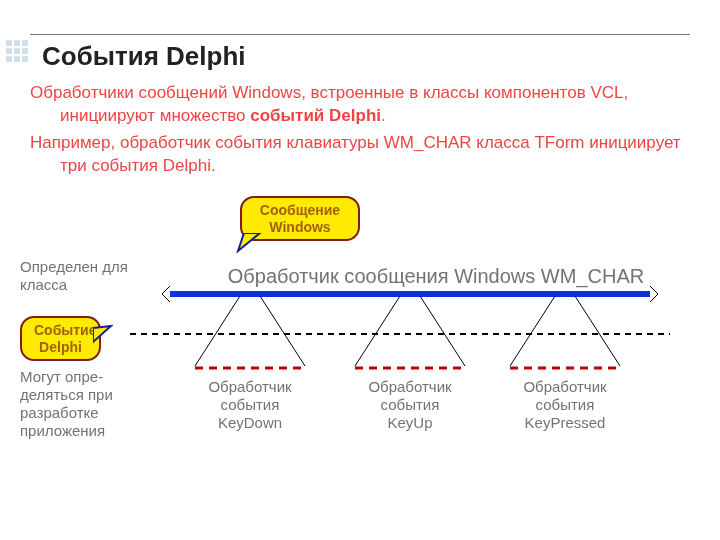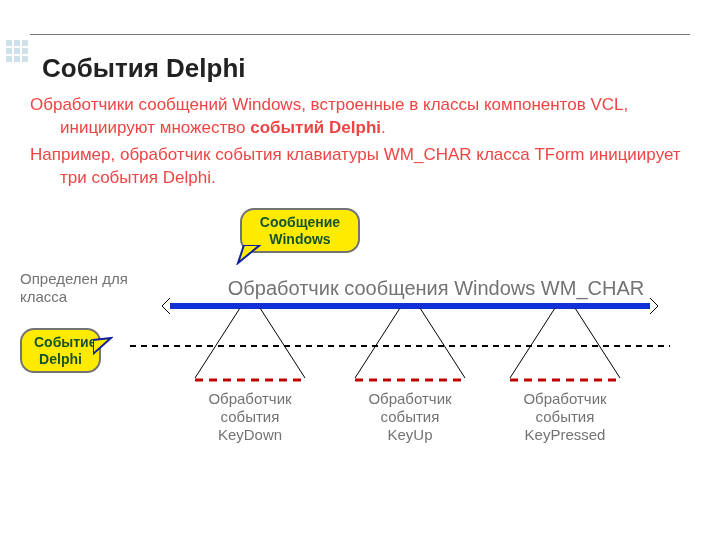--- a/index.html
+++ b/index.html
@@ -32,21 +32,21 @@
     background: #cfe2ea;
     width: 6px; height: 6px;
     display: block;
   }
   .hr-top {
     border: none;
     border-top: 1px solid #777;
     margin: 34px 0 0 0;
   }
   h1.title {
-    margin: 18px 0 10px 12px;
+    margin: 6px 0 10px 12px;
     font-size: 26px;
     font-weight: bold;
     color: #222;
   }
   .body-text {
     font-size: 17px;
     line-height: 1.35;
     color: #ef4444;
     margin: 4px 0 4px 0;
     padding-left: 30px;
@@ -55,27 +55,27 @@
   .bold { font-weight: bold; }
   .diagram-area {
     position: relative;
     margin-top: 18px;
     width: 660px;
     height: 260px;
   }
   .callout {
     position: absolute;
     background: #ffeb00;
-    border: 2px solid #737373;
+    border: 2px solid #7f1d1d;
     border-radius: 14px;
     padding: 4px 12px;
     text-align: center;
     font-size: 14px;
     font-weight: bold;
-    color: #14532d;
+    color: #a16207;
     line-height: 1.2;
   }
   .diag-label {
     position: absolute;
     font-size: 15px;
     color: #737373;
     text-align: center;
     line-height: 1.2;
   }
 </style>
@@ -115,20 +115,24 @@
     <div class="callout" style="left:-10px; top:120px; width:81px;">
       <span style="white-space: pre-line; display:block;">Событие
 Delphi</span>
       <svg style="position:absolute; right:-14px; top:6px;" width="20" height="24">
         <polygon points="0,4 0,18 18,2" fill="#ffeb00" stroke="#1020a0" stroke-width="2"></polygon>
       </svg>
     </div>
 
     <div class="diag-label" style="left:-10px; top:62px; width:110px; text-align:left;">Определен
 для класса</div>
+    <div class="diag-label" style="left:-10px; top:172px; width:120px; text-align:left;">Могут опре-
+деляться при
+разработке
+приложения</div>
 
     <div class="diag-label" style="left:196px; top:68px; width:420px; font-size:20px;">Обработчик сообщения Windows WM_CHAR</div>
 
     <svg width="660" height="260" style="position:absolute; left:0; top:0; pointer-events:none;">
 
       <line x1="140" y1="98" x2="620" y2="98" stroke="#1030d8" stroke-width="6"></line>
       <polyline points="140,90 132,98 140,106" fill="none" stroke="#000" stroke-width="1"></polyline>
       <polyline points="620,90 628,98 620,106" fill="none" stroke="#000" stroke-width="1"></polyline>
 
       <line x1="100" y1="138" x2="640" y2="138" stroke="#000" stroke-width="2" stroke-dasharray="6 5"></line>

